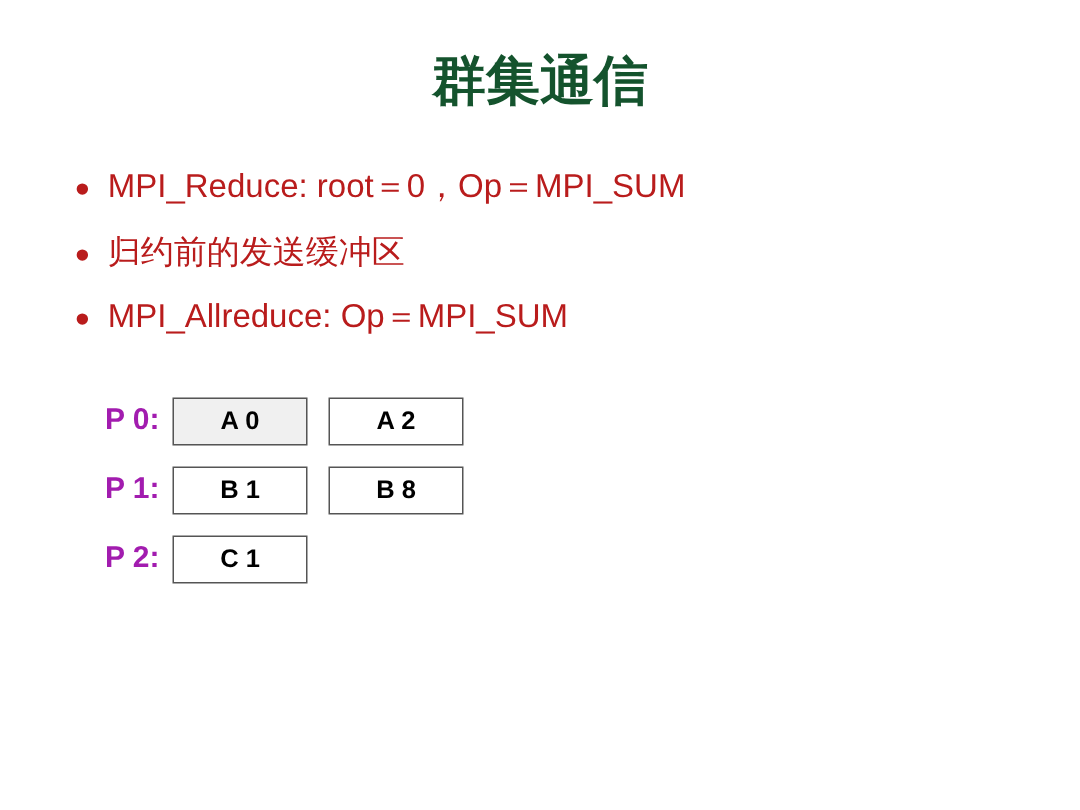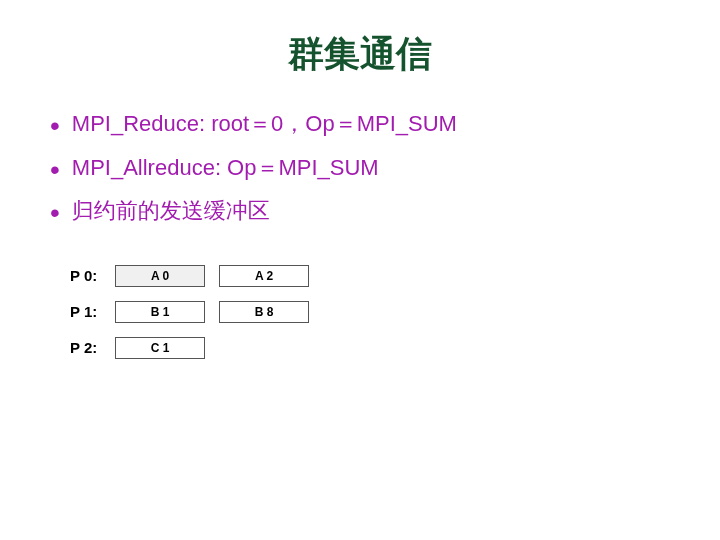--- a/index.html
+++ b/index.html
@@ -35,21 +35,21 @@
     }
 
     .bullet-list {
       list-style: none;
       padding: 0;
       margin-bottom: 20px;
     }
 
     .bullet-list li {
       font-size: 22px;
-      color: #a21caf;
+      color: #b91c1c;
       margin-bottom: 10px;
       display: flex;
       align-items: flex-start;
     }
 
     .bullet-list li::before {
       content: "•";
       font-size: 28px;
       margin-right: 12px;
       line-height: 1.2;
@@ -62,35 +62,35 @@
       width: 100%;
     }
 
     .grid-row {
       display: flex;
       align-items: center;
       margin-bottom: 14px;
     }
 
     .row-label {
-      font-size: 15px;
+      font-size: 20px;
       font-weight: bold;
-      color: #000000;
+      color: #a21caf;
       width: 45px;
       flex-shrink: 0;
     }
 
     .cell {
       border: 1.5px solid #555555;
       width: 90px;
-      height: 22px;
+      height: 32px;
       display: flex;
       align-items: center;
       justify-content: center;
-      font-size: 12px;
+      font-size: 17px;
       font-weight: bold;
       color: #000000;
       margin-right: 14px;
       background: #ffffff;
     }
 
     .cell.highlighted {
       background: #f0f0f0;
     }
   </style>
@@ -98,24 +98,24 @@
 <body>
 
 <div class="page">
   <h1 class="title">群集通信</h1>
 
   <ul class="bullet-list">
     <li>
       <span>MPI_Reduce: root＝0，Op＝MPI_SUM</span>
     </li>
     <li>
-      <span>MPI_Allreduce:  Op＝MPI_SUM</span>
+      <span>归约前的发送缓冲区</span>
     </li>
     <li>
-      <span>归约前的发送缓冲区</span>
+      <span>MPI_Allreduce:  Op＝MPI_SUM</span>
     </li>
   </ul>
 
   <div class="grid-section">
 
     <div class="grid-row">
       <span class="row-label">P 0:</span>
       <div class="cell highlighted">A 0</div>
       <div class="cell">A 2</div>
     </div>

